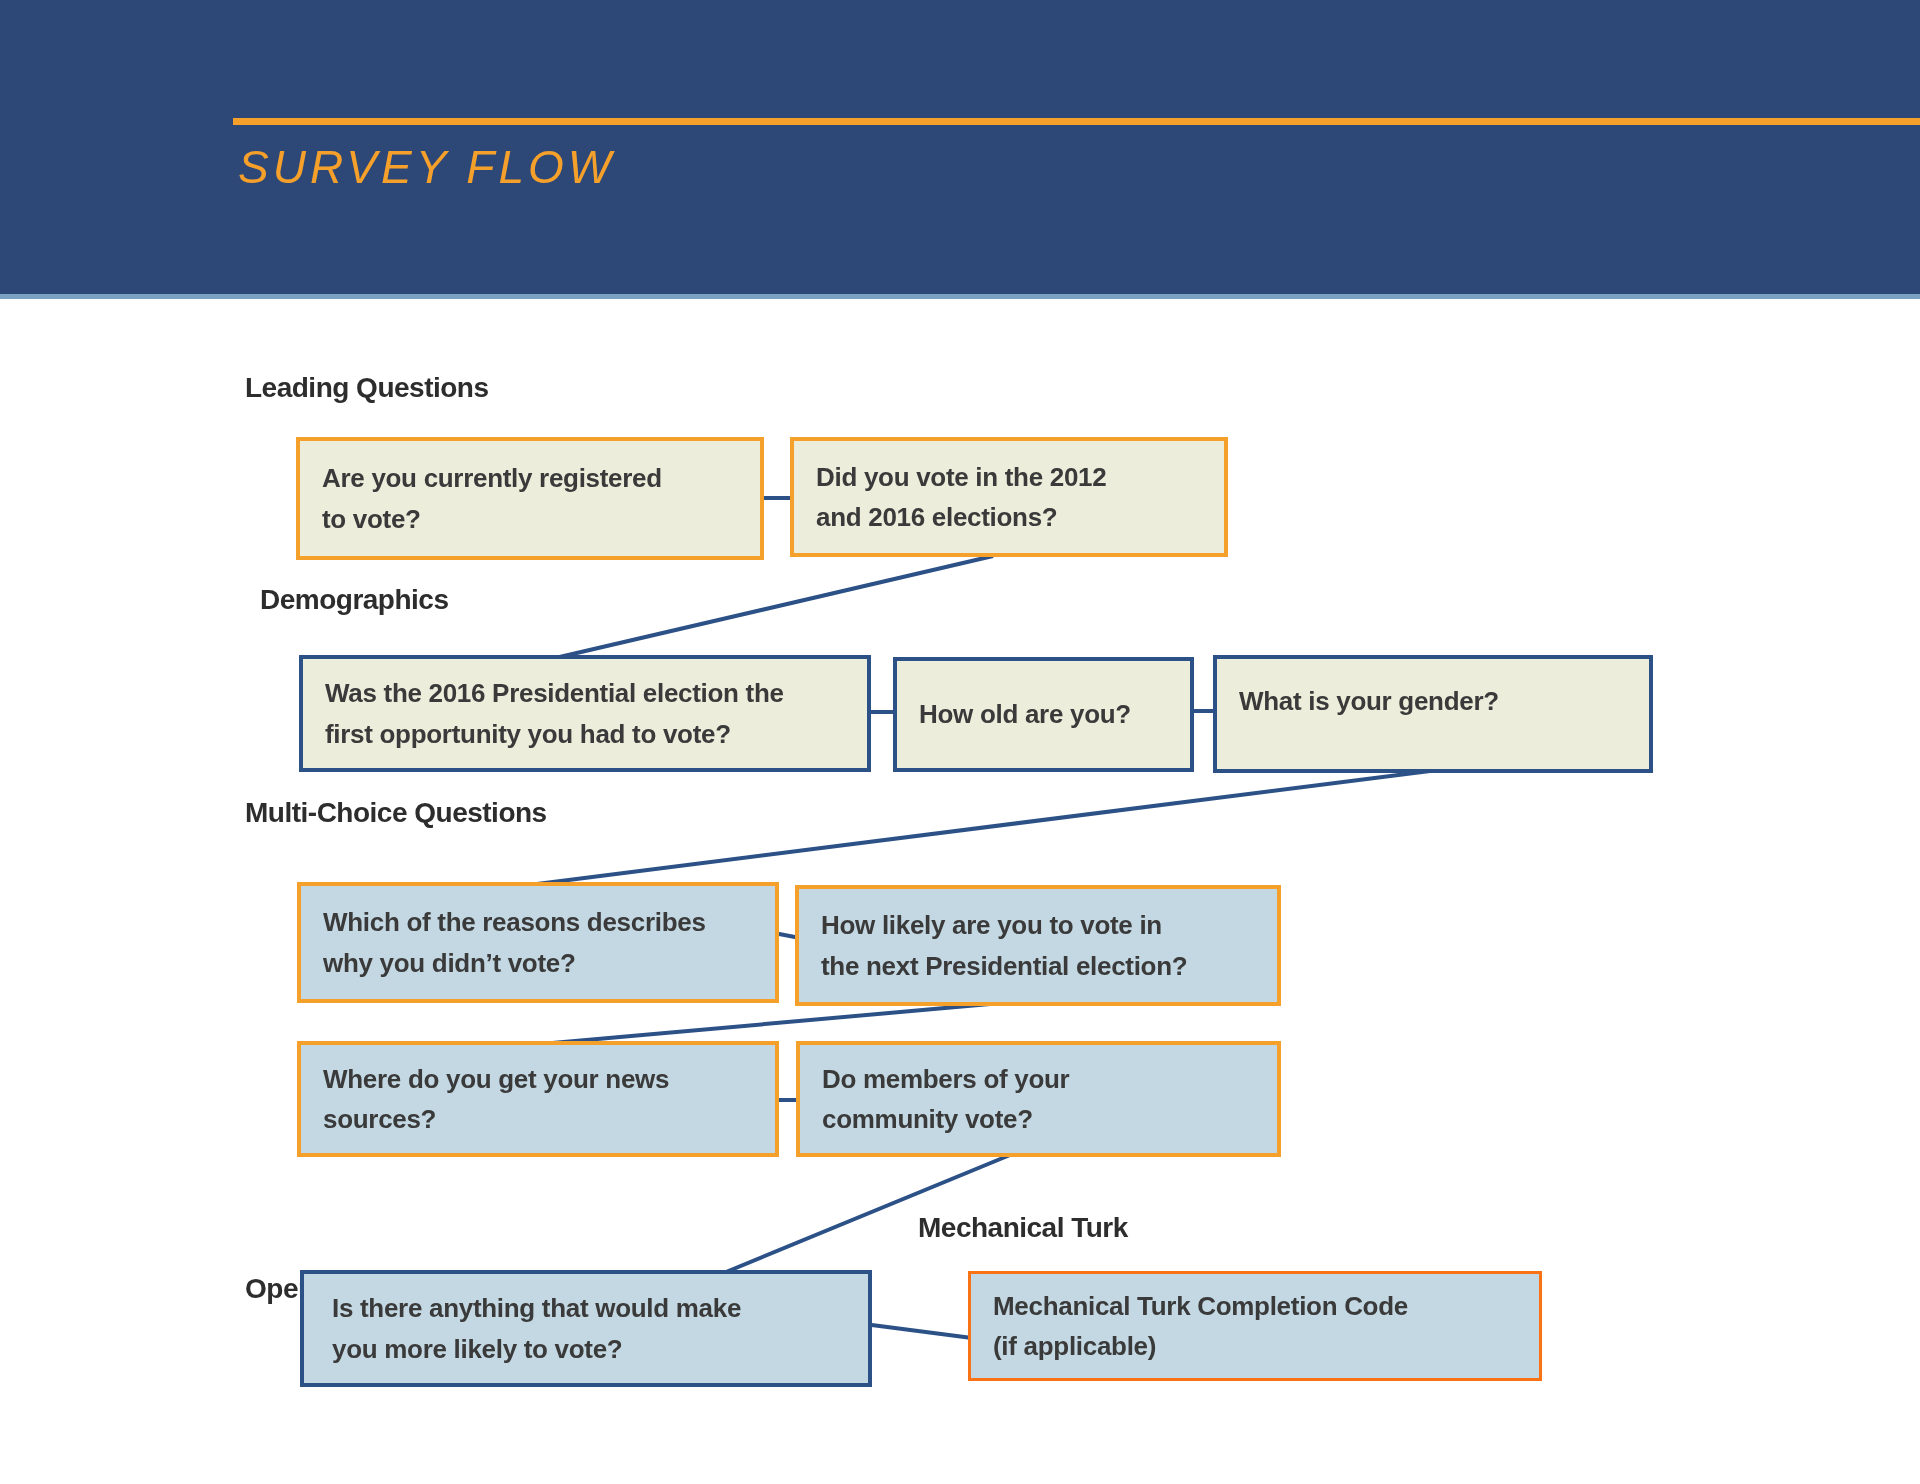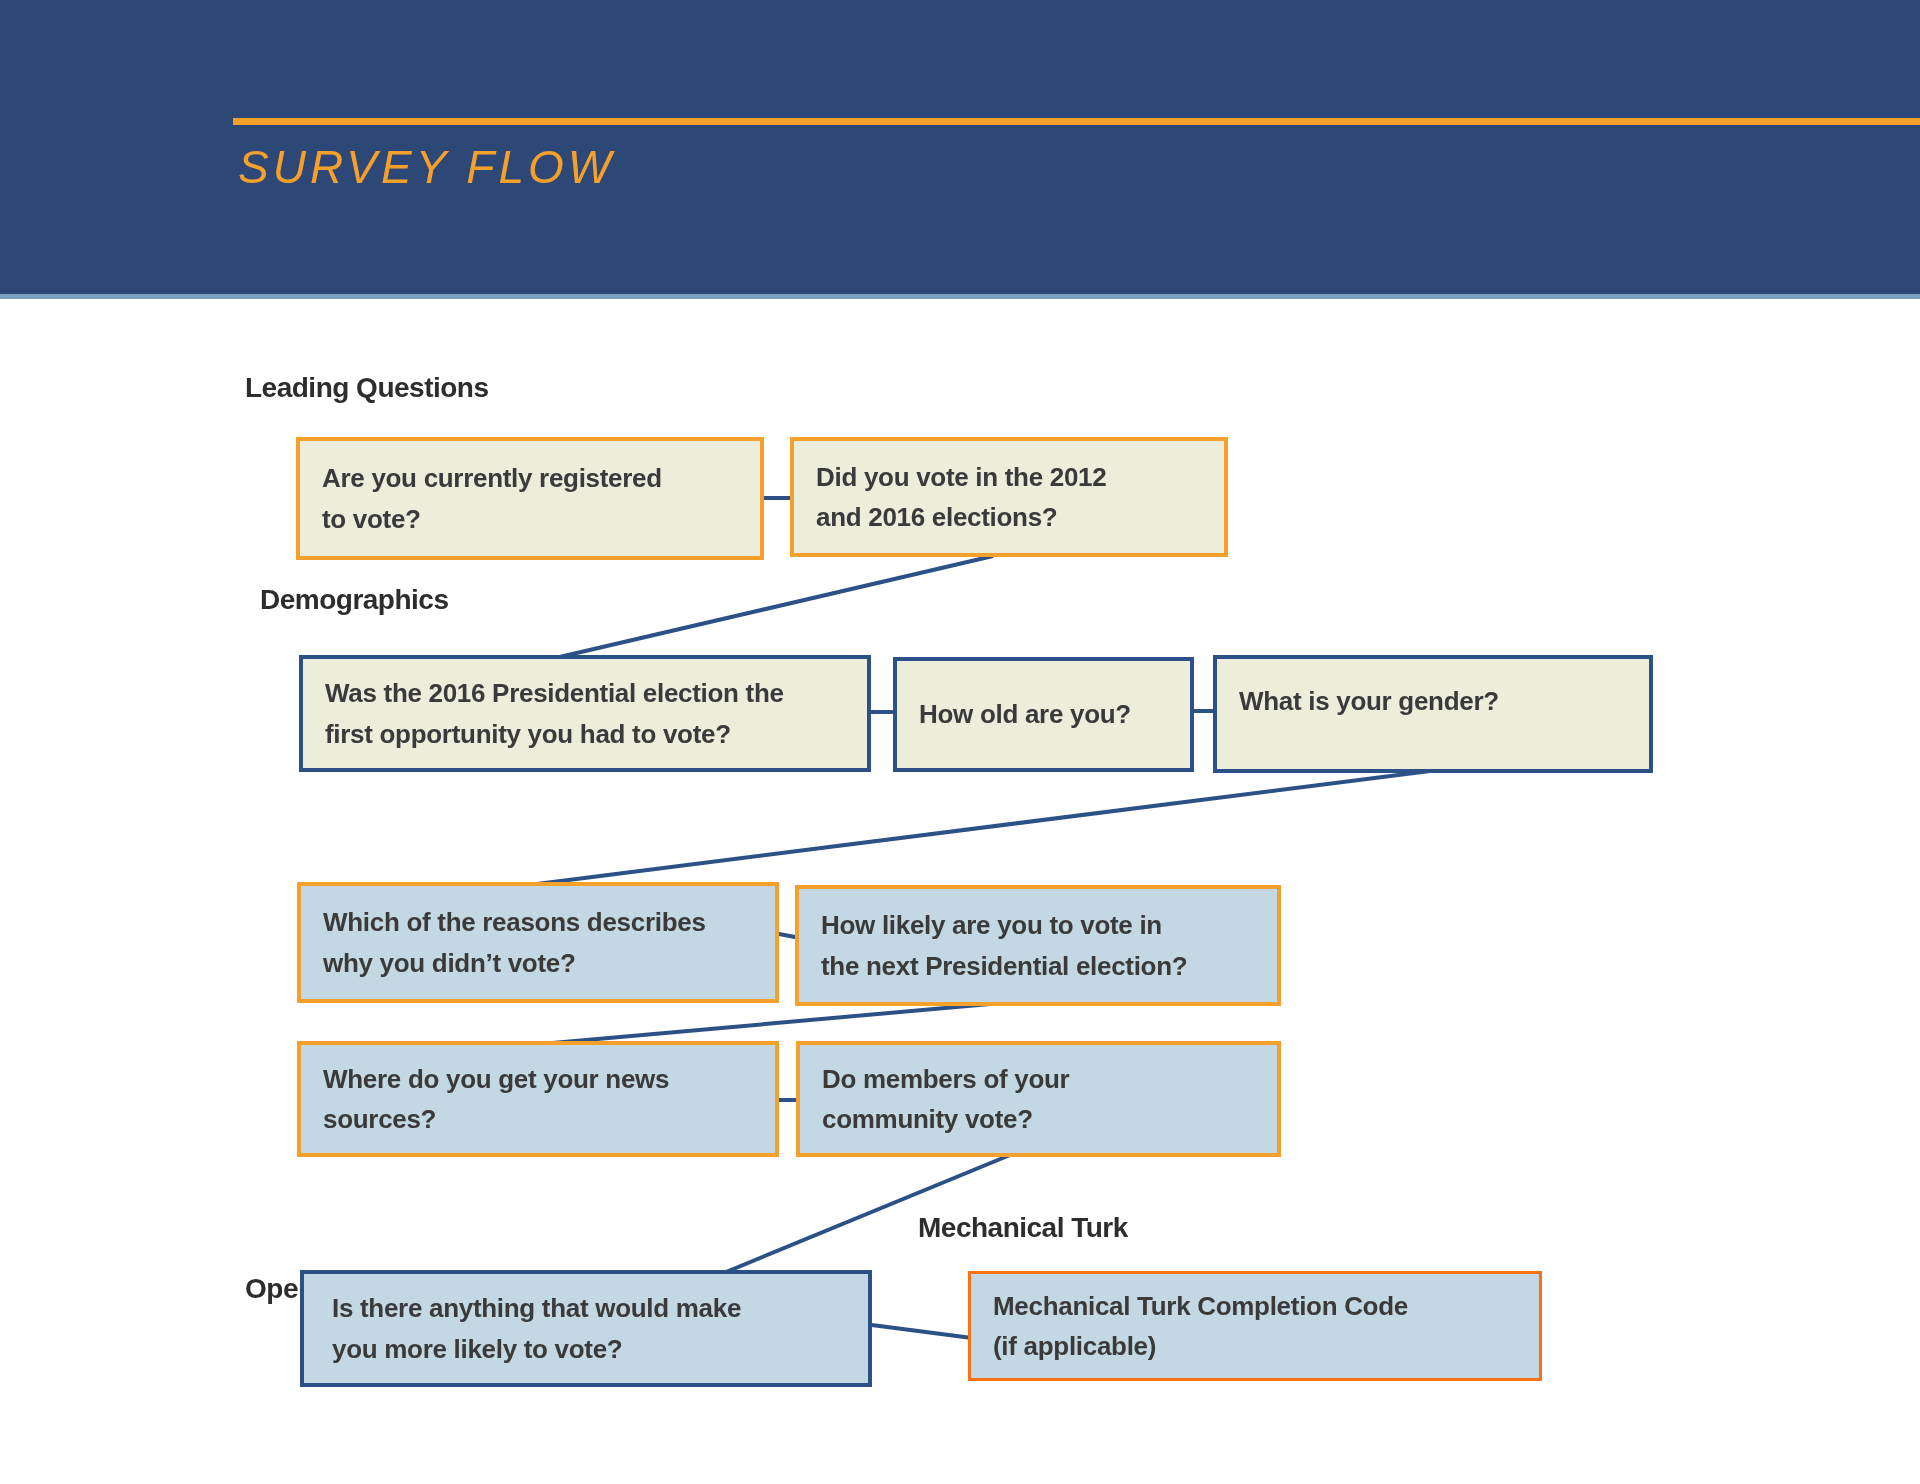--- a/index.html
+++ b/index.html
@@ -73,20 +73,21 @@
       <line x1="774" y1="933" x2="800" y2="938"></line>
       <line x1="990" y1="1004" x2="541" y2="1044"></line>
       <line x1="774" y1="1100" x2="800" y2="1100"></line>
       <line x1="1010" y1="1155" x2="726" y2="1272"></line>
       <line x1="864" y1="1324" x2="972" y2="1338"></line>
     </g>
   </svg>
 
   <div class="heading" style="left:245px;top:372px;">Leading Questions</div>
   <div class="heading" style="left:245px;top:584px;margin-left:15px;">Demographics</div>
+  <div class="heading" style="left:245px;top:797px;">Multi-Choice Questions</div>
   <div class="heading" style="left:245px;top:1273px;">Open-ended Questions</div>
   <div class="heading" style="left:918px;top:1212px;">Mechanical Turk</div>
 
   <div class="qbox bg-cream bd-orange" style="left:296px;top:437px;width:468px;height:123px;">Are you currently registered
 to vote?</div>
 
   <div class="qbox bg-cream bd-orange" style="left:790px;top:437px;width:438px;height:120px;">Did you vote in the 2012
 and 2016 elections?</div>
 
   <div class="qbox bg-cream bd-navy" style="left:299px;top:655px;width:572px;height:117px;">Was the 2016 Presidential election the

